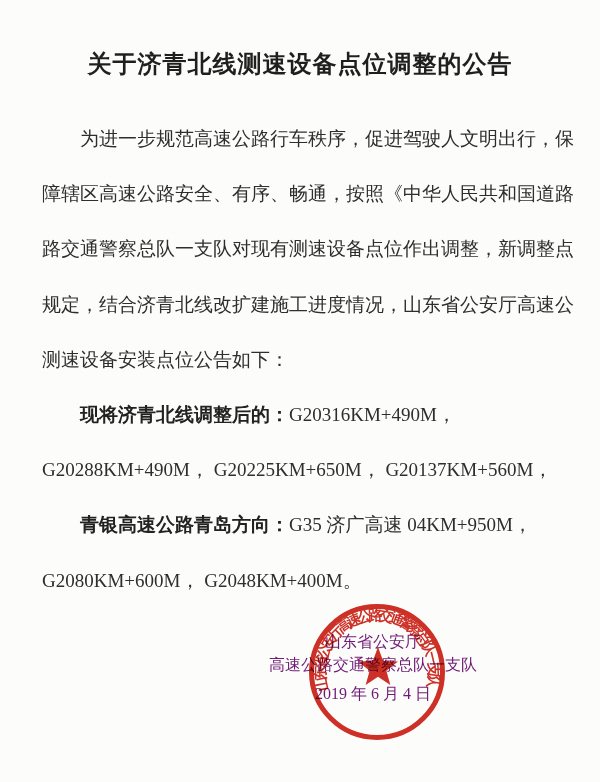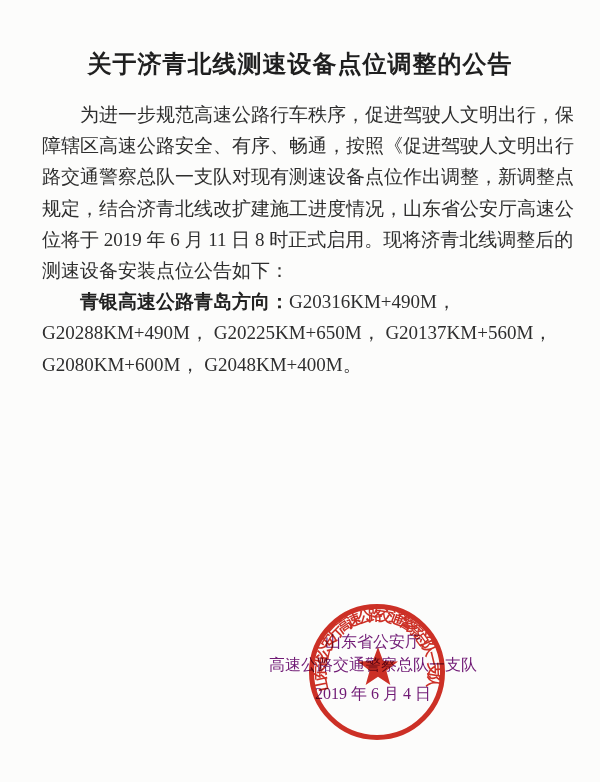--- a/index.html
+++ b/index.html
@@ -16,21 +16,21 @@
     text-align:center;
     font-size:24px;font-weight:700;color:#1f1f1f;
     letter-spacing:1px;
     white-space:pre;
   }
   .body-text{
     position:absolute;top:99px;left:42px;width:516px;
     font-size:19px;line-height:31.2px;
     color:#2e2e2e;
   }
-  .body-text .line{white-space:pre;}
+  .body-text .line{white-space:pre;margin-top:24px;}
   .body-text .line.indent{padding-left:38px;}
   .body-text .bold{font-weight:700;color:#222;}
   .signature{
     position:absolute;top:631px;left:233px;width:280px;
     text-align:center;font-size:16px;color:#701a75;
   }
   .signature .sig-l1{line-height:22px;white-space:pre;}
   .signature .sig-l2{line-height:22px;margin-top:1px;white-space:pre;}
   .signature .sig-l3{line-height:22px;margin-top:7px;white-space:pre;}
   .seal{
@@ -46,27 +46,27 @@
 </style>
 </head>
 <body>
 
 <div class="paper">
 
   <div class="doc-title">关于济青北线测速设备点位调整的公告</div>
 
   <div class="body-text">
       <div class="line indent"><span>为进一步规范高速公路行车秩序，促进驾驶人文明出行，保</span></div>
-      <div class="line"><span>障辖区高速公路安全、有序、畅通，按照《促进驾驶人文明出行</span></div>
+      <div class="line"><span>障辖区高速公路安全、有序、畅通，按照《中华人民共和国道路</span></div>
       <div class="line"><span>路交通警察总队一支队对现有测速设备点位作出调整，新调整点</span></div>
       <div class="line"><span>规定，结合济青北线改扩建施工进度情况，山东省公安厅高速公</span></div>
-      <div class="line"><span>位将于 2019 年 6 月 11 日 8 时正式启用。现将济青北线调整后的</span></div>
       <div class="line"><span>测速设备安装点位公告如下：</span></div>
-      <div class="line indent"><span class="bold">青银高速公路青岛方向：</span><span>G20316KM+490M，</span></div>
+      <div class="line indent"><span class="bold">现将济青北线调整后的：</span><span>G20316KM+490M，</span></div>
       <div class="line"><span>G20288KM+490M， G20225KM+650M， G20137KM+560M，</span></div>
+      <div class="line indent"><span class="bold">青银高速公路青岛方向：</span><span>G35 济广高速 04KM+950M，</span></div>
       <div class="line"><span>G2080KM+600M， G2048KM+400M。</span></div>
     </div>
 
   <div class="signature">
     <div class="sig-l1">山东省公安厅</div>
     <div class="sig-l2">高速公路交通警察总队一支队</div>
     <div class="sig-l3">2019 年 6 月 4 日</div>
   </div>
 
   <div class="seal">

